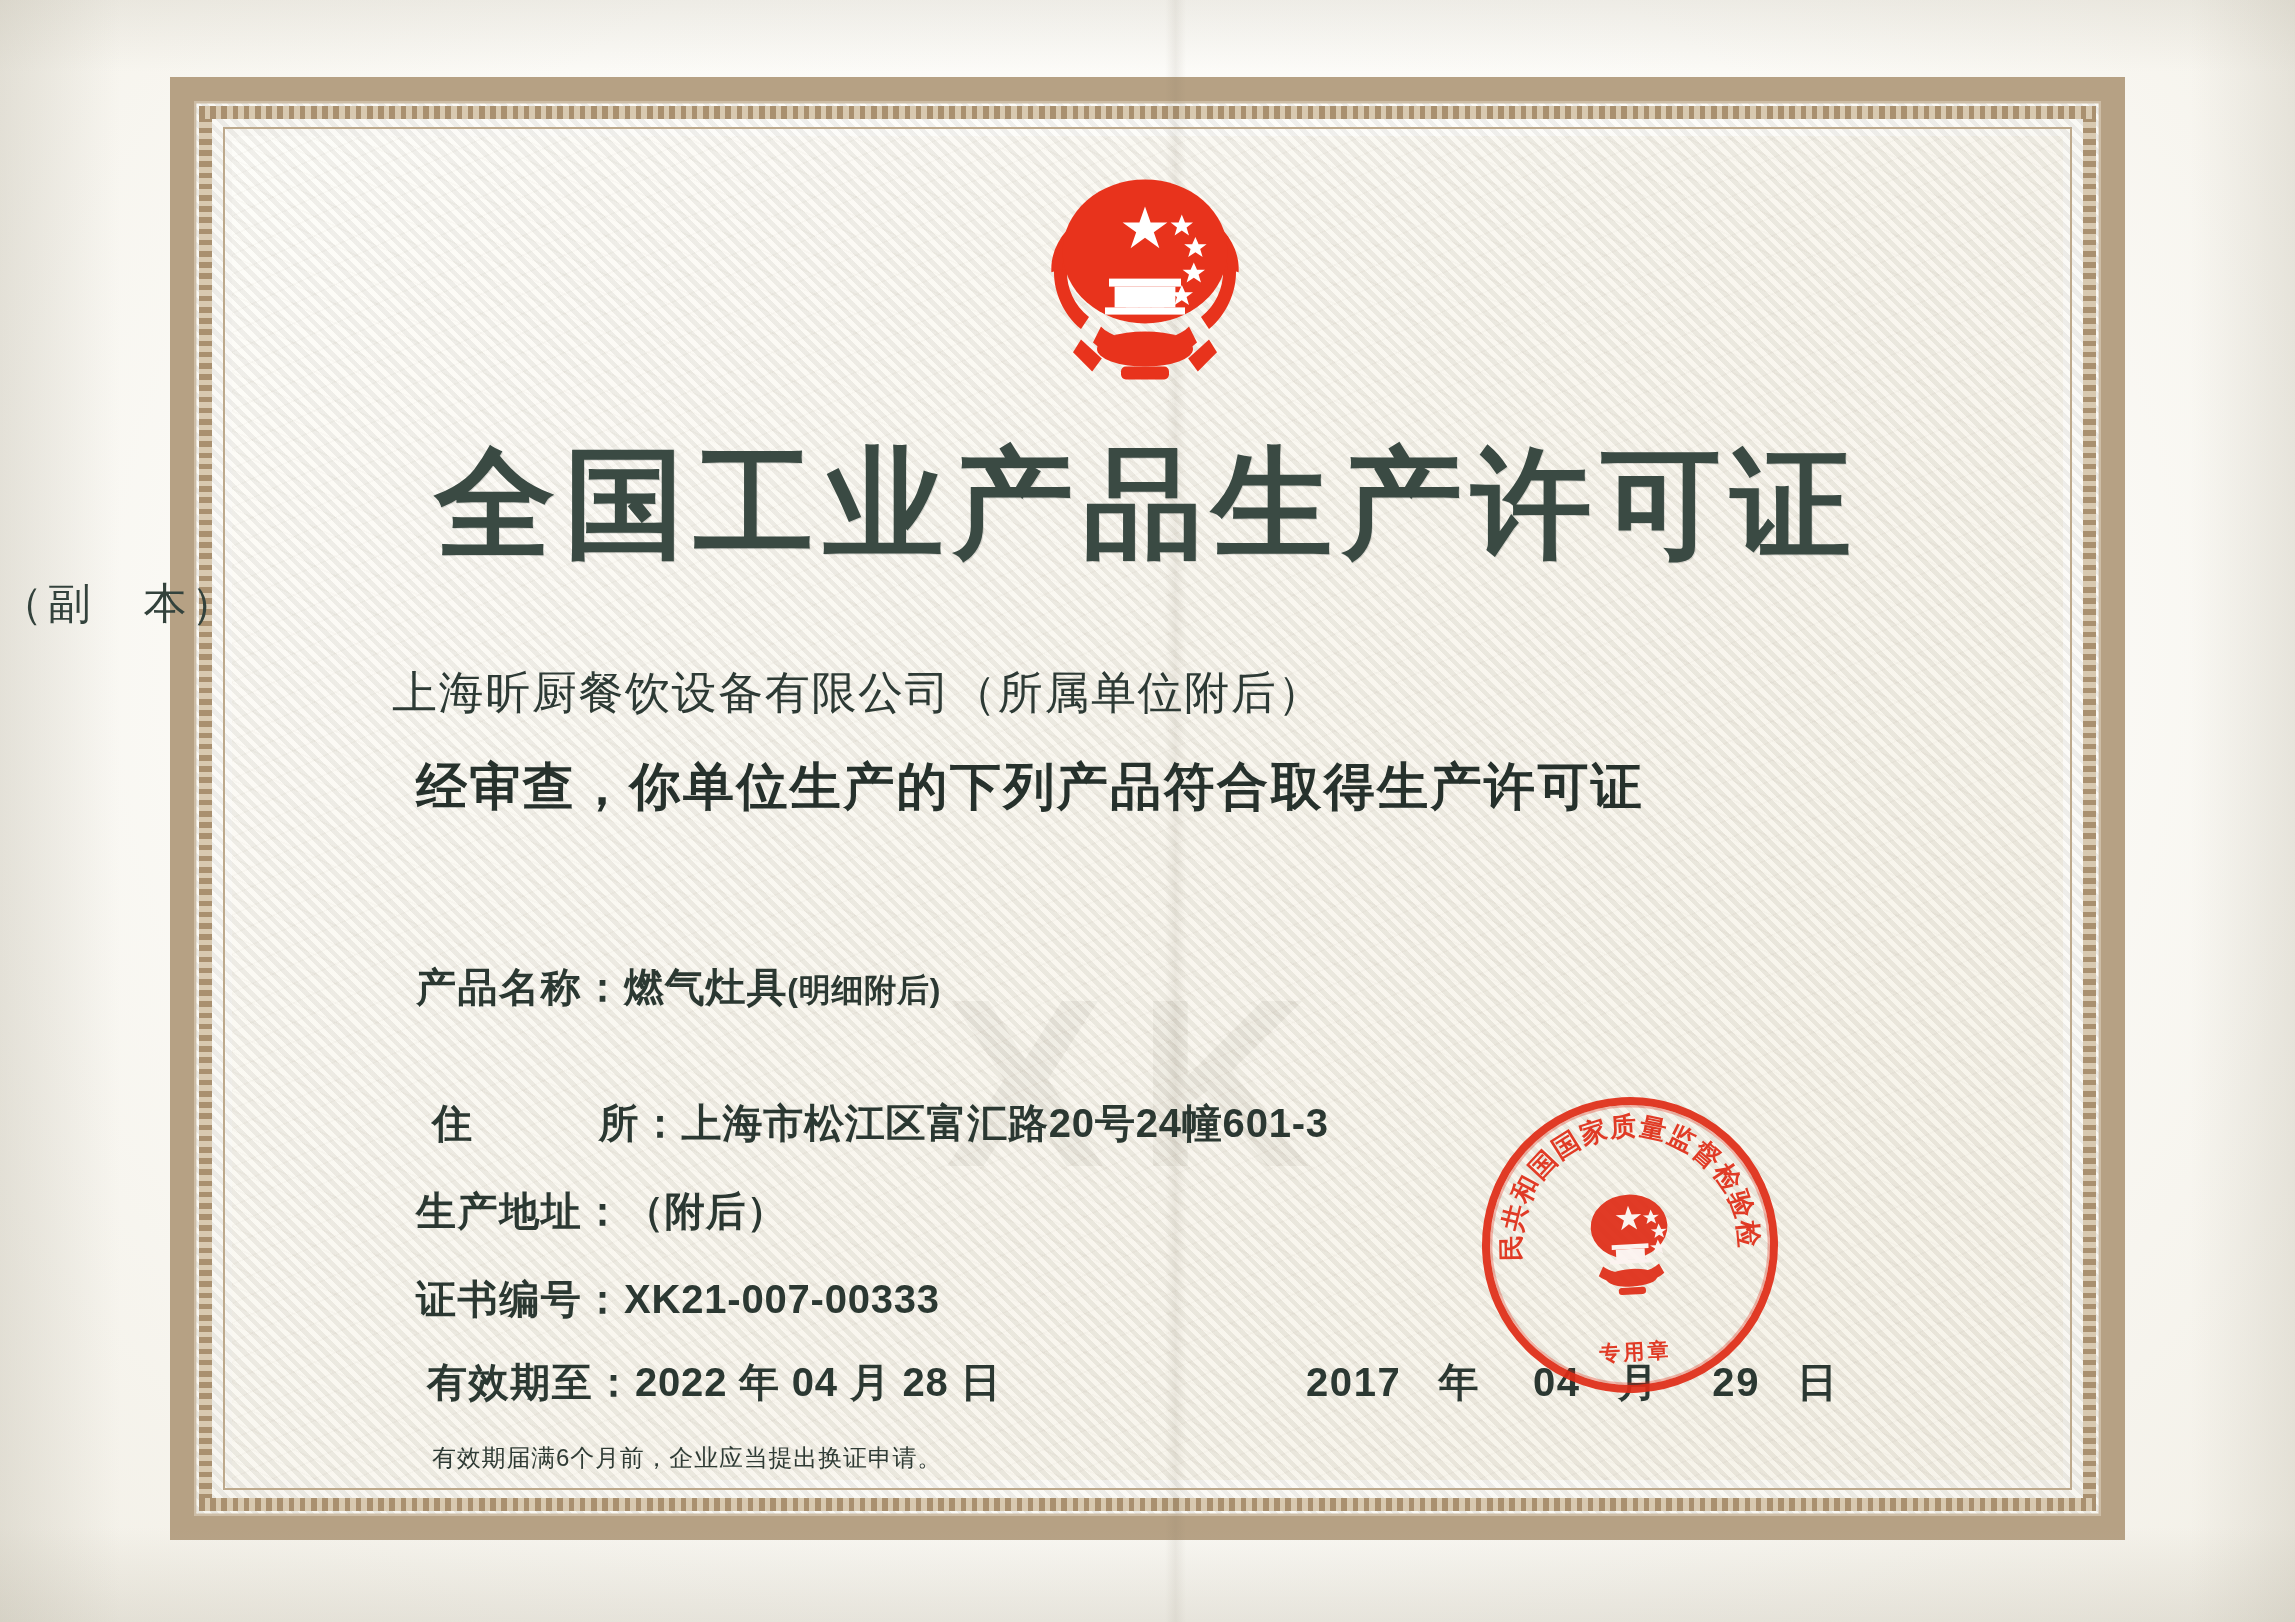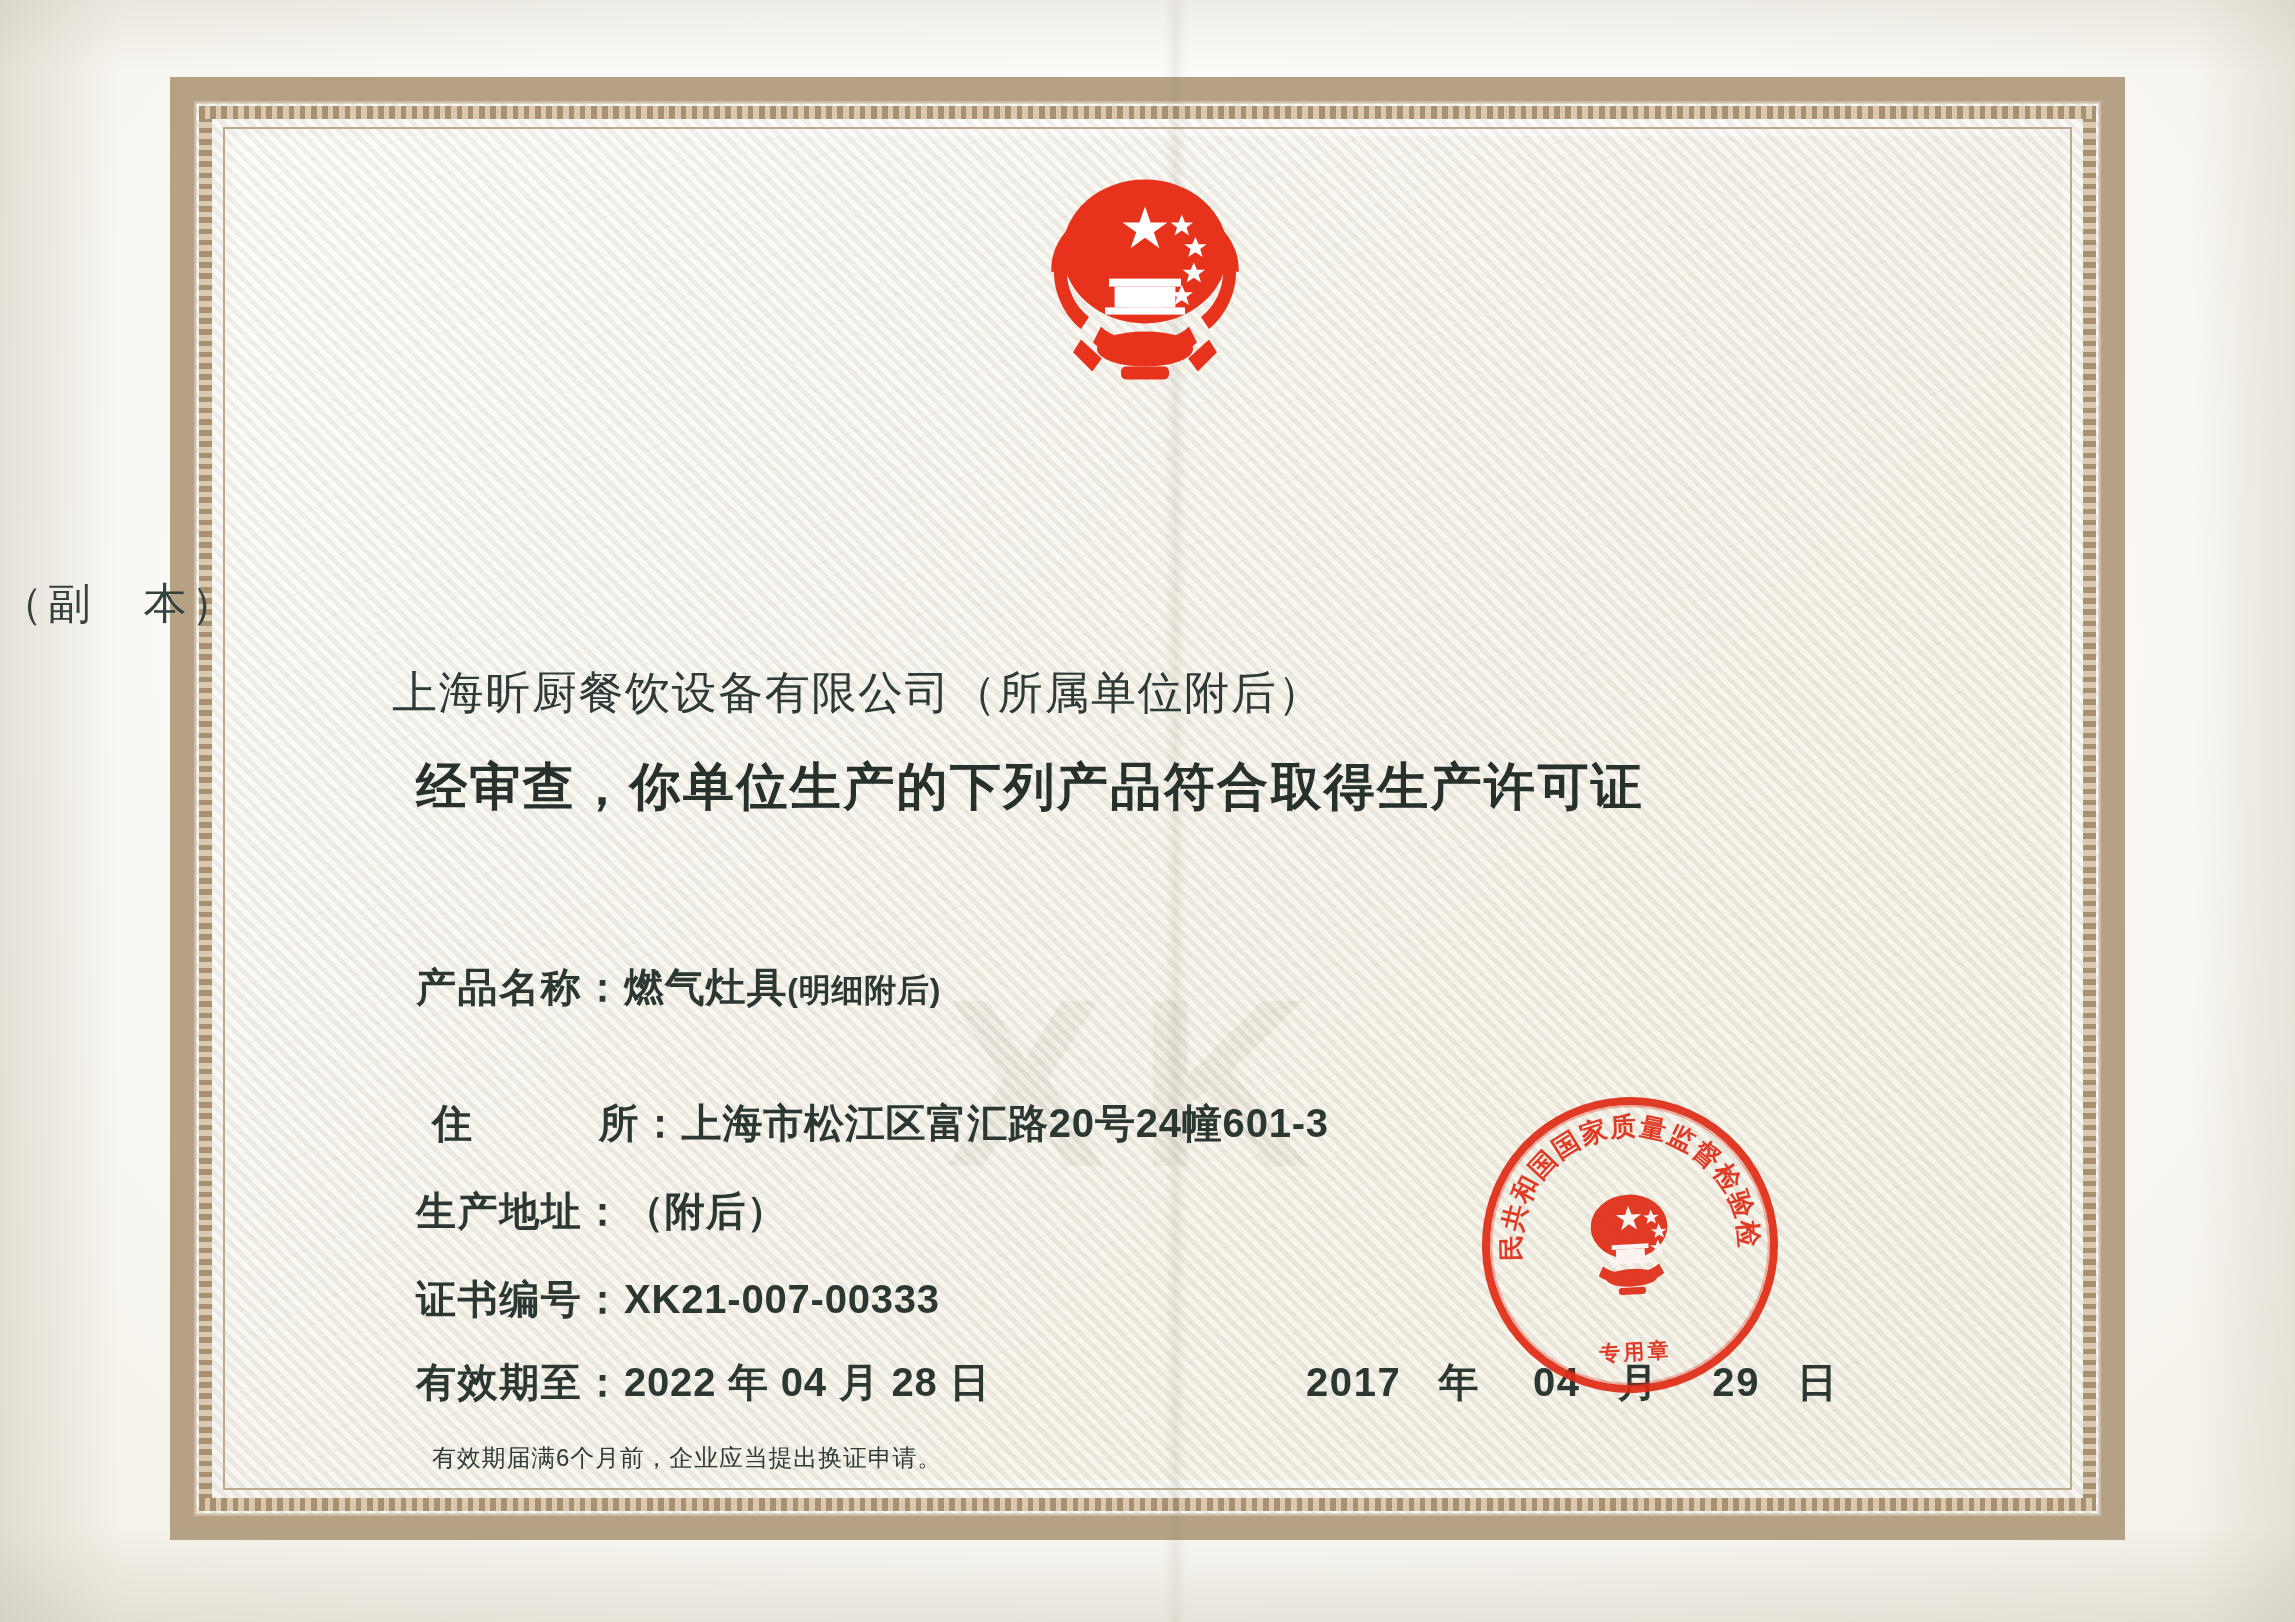--- a/index.html
+++ b/index.html
@@ -137,21 +137,21 @@
     font-family:"Liberation Sans", sans-serif;
     white-space:nowrap;
   }
   .field .lbl{font-weight:bold;letter-spacing:1.6px;}
   .field .val{font-weight:bold;letter-spacing:0.8px;margin-top:32px;}
   .field .val.small{font-size:32px;font-weight:bold;}
   .f-product{left:416px;top:960px;}
   .f-address{left:432px;top:1096px;text-align:right;}
   .f-factory{left:416px;top:1184px;}
   .f-certno{left:416px;top:1272px;}
-  .f-valid{left:416px;top:1355px;}
+  .f-valid{left:427px;top:1355px;}
 
   .date-line{
     position:absolute;left:1306px;top:1355px;
     font-size:40px;font-weight:bold;color:#2b3832;letter-spacing:1.6px;
     font-family:"Liberation Sans", sans-serif;
     white-space:nowrap;
   }
   .date-line span{display:inline-block;}
   .d-gap{width:37px;}
   .d-gap2{width:53px;}
@@ -231,20 +231,21 @@
           <rect x="105" y="152" width="90" height="10"></rect>
           <rect x="112" y="162" width="76" height="26"></rect>
           <rect x="100" y="188" width="100" height="9"></rect>
           <rect x="126" y="168" width="16" height="20"></rect>
           <rect x="158" y="168" width="16" height="20"></rect>
           <rect x="143" y="168" width="14" height="20"></rect>
         </g>
       </svg>
     </div>
 
+    <div class="title">全国工业产品生产许可证</div>
     <div class="subtitle">（副　本）</div>
 
     <div class="company">上海昕厨餐饮设备有限公司（所属单位附后）</div>
 
     <div class="body-line1">经审查，你单位生产的下列产品符合取得生产许可证</div>
 
     <div class="field f-product">
       <span class="lbl">产品名称：</span><span class="val">燃气灶具</span><span class="val small">(明细附后)</span>
     </div>
 

